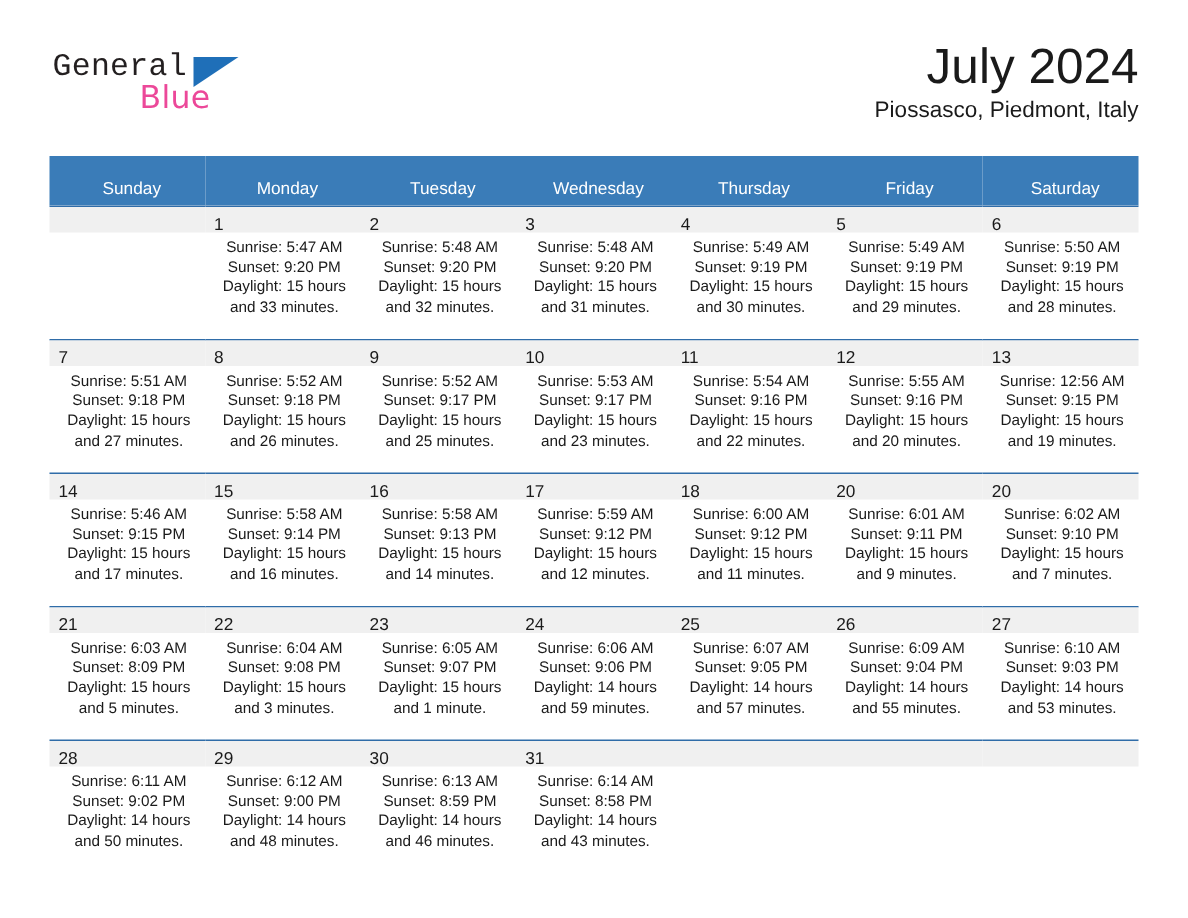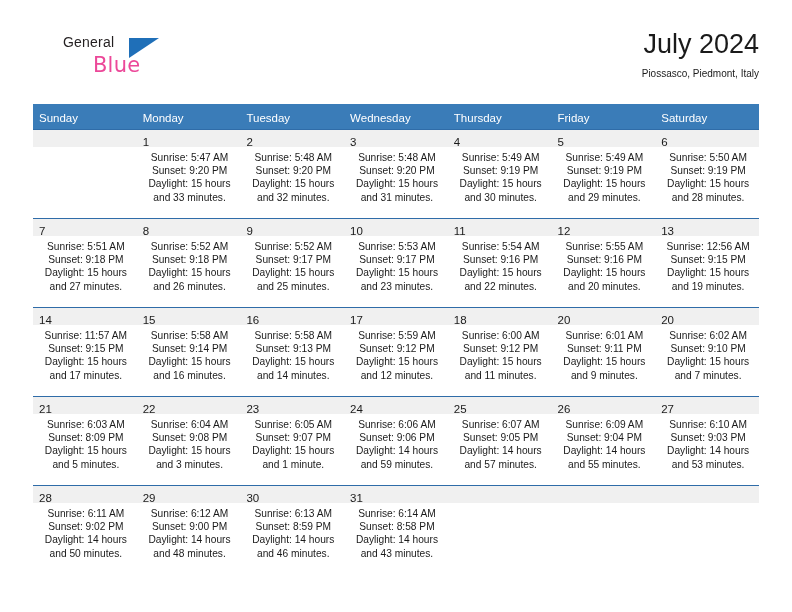--- a/index.html
+++ b/index.html
@@ -33,25 +33,24 @@
     position: absolute;
     left: 0;
     top: 6px;
     width: 220px;
     height: 54px;
   }
   .brand-general {
     position: absolute;
     left: 2px;
     top: 0px;
-    font-size: 14px;
+    font-size: 21px;
     letter-spacing: 0.2px;
     color: #231f20;
-    font-family: Liberation Sans, sans-serif;
-    margin-left: 28px;
+    font-family: Liberation Mono, monospace;
   }
   .brand-blue {
     position: absolute;
     left: 60px;
     top: 19px;
     font-size: 21px;
     letter-spacing: 0.2px;
     color: #ec4899;
     font-family: "DejaVu Sans", sans-serif;
   }
@@ -65,50 +64,50 @@
     border-bottom: 20px solid transparent;
   }
 
   .title-block {
     position: absolute;
     right: 0;
     top: 0;
     text-align: right;
   }
   .cal-title {
-    font-size: 27px;
+    font-size: 33px;
     color: #1a1a1a;
     line-height: 32px;
     white-space: nowrap;
     font-weight: normal;
   }
   .cal-subtitle {
     margin-top: 4px;
-    font-size: 10px;
+    font-size: 15px;
     color: #1a1a1a;
     line-height: 19px;
     white-space: nowrap;
   }
 
   
   .calendar {
     position: absolute;
     left: 33px;
     top: 104px;
     width: 726px;
     border-collapse: collapse;
     table-layout: fixed;
   }
   .calendar th {
     background: #3a7cb8;
     color: #ffffff;
     font-size: 11.5px;
     font-weight: normal;
-    text-align: left;
-    padding: 8px 0 5px 6px;
+    text-align: center;
+    padding: 16px 0 5px 6px;
     height: 11px;
     border: none;
   }
   .calendar td {
     vertical-align: top;
     padding: 0;
     border: none;
     width: 103.7px;
     height: 89px;
     background: #ffffff;
@@ -327,21 +326,21 @@
                 <div>and 19 minutes.</div>
               </div>
             </div>
           </td>
         </tr>
         <tr>
           <td>
             <div class="daycell">
               <div class="daynum-bar"><span class="daynum">14</span></div>
               <div class="details">
-                <div>Sunrise: 11:57 AM</div>
+                <div>Sunrise: 5:46 AM</div>
                 <div>Sunset: 9:15 PM</div>
                 <div>Daylight: 15 hours</div>
                 <div>and 17 minutes.</div>
               </div>
             </div>
           </td>
           <td>
             <div class="daycell">
               <div class="daynum-bar"><span class="daynum">15</span></div>
               <div class="details">

